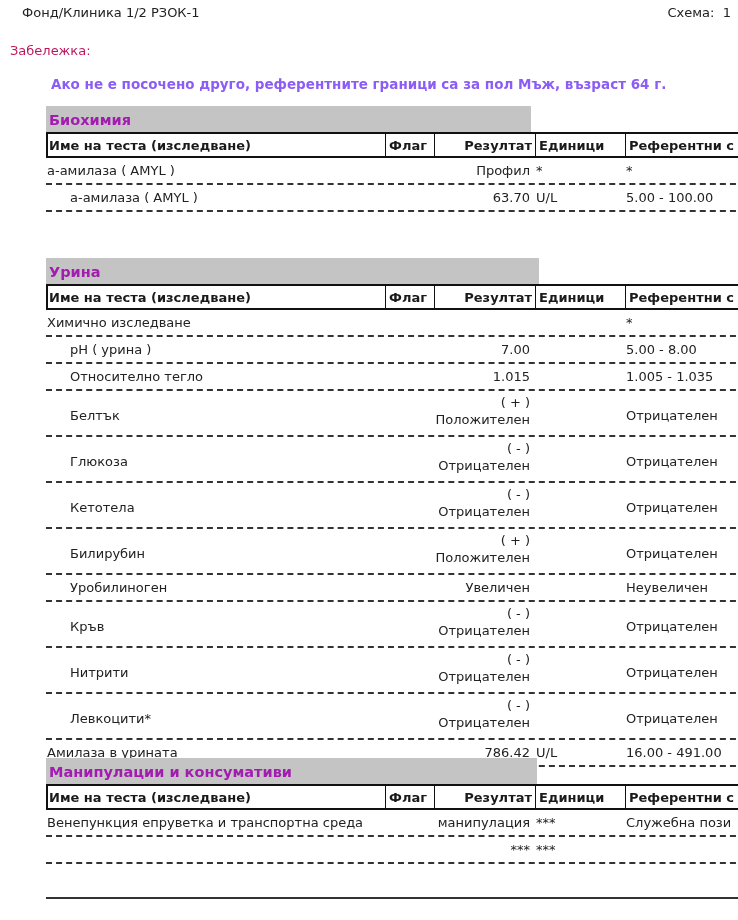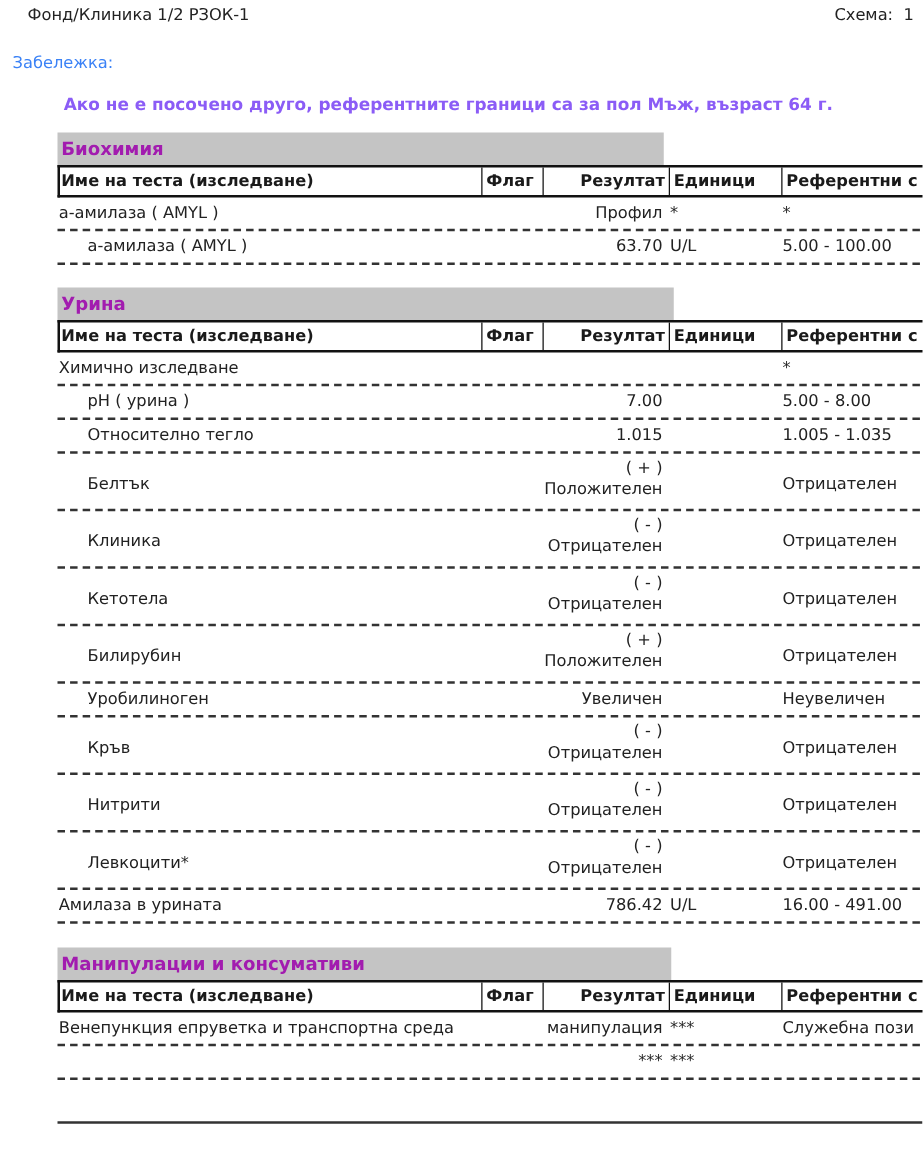--- a/index.html
+++ b/index.html
@@ -6,21 +6,21 @@
     body {
       width: 738px; height: 920px; overflow: hidden; position: relative;
       font-family: "DejaVu Sans", sans-serif; color: #1a1a1a;
     }
     .top-line {
       position: absolute; top: 5px; left: 10px; right: 0;
       font-size: 13px; color: #222;
     }
     .top-line .clinic { position: absolute; left: 12px; }
     .top-line .scheme { position: absolute; right: 7px; }
-    .note { position: absolute; top: 43px; left: 10px; font-size: 13px; color: #3b82f6; }
+    .note { position: absolute; top: 43px; left: 10px; font-size: 13px; color: #be185d; }
     .ref-info {
       position: absolute; top: 76px; left: 51px;
       font-size: 13.5px; font-weight: bold; color: #8b5cf6;
     }
     .section { position: absolute; left: 46px; width: 700px; }
     .section-band {
       background: #c4c4c4; height: 26px; line-height: 28px;
       font-weight: bold; font-size: 14.5px; padding-left: 3px; color: #a21caf;
     }
     .thead {
@@ -85,21 +85,21 @@
       <div class="row single">
         <span class="c c-name indent">а-амилаза ( AMYL )</span>
         <span class="c c-res">
           <div>63.70</div>
         </span>
         <span class="c c-unit">U/L</span>
         <span class="c c-ref">5.00 - 100.00</span>
       </div>
     </div>
     <div class="section" style="top: 230px;">
-      <div class="section-band" style="width: 490px;">Урина</div>
+      <div class="section-band" style="width: 490px; margin-top: 28px;">Урина</div>
       <div class="thead">
         <div class="th first" style="left: 0px; width: 337px;">Име на теста (изследване)</div>
         <div class="th " style="left: 337px; width: 49px;">Флаг</div>
         <div class="th right" style="left: 386px; width: 101px; text-align: right;">Резултат</div>
         <div class="th " style="left: 487px; width: 90px;">Единици</div>
         <div class="th " style="left: 577px; width: 130px;">Референтни с</div>
       </div>
       <div class="row single">
         <span class="c c-name">Химично изследване</span>
         <span class="c c-res">
@@ -127,21 +127,21 @@
       <div class="row double">
         <span class="c c-name indent">Белтък</span>
         <span class="c c-res">
           <div>( + )</div>
           <div>Положителен</div>
         </span>
         <span class="c c-unit"></span>
         <span class="c c-ref">Отрицателен</span>
       </div>
       <div class="row double">
-        <span class="c c-name indent">Клиника</span>
+        <span class="c c-name indent">Глюкоза</span>
         <span class="c c-res">
           <div>( - )</div>
           <div>Отрицателен</div>
         </span>
         <span class="c c-unit"></span>
         <span class="c c-ref">Отрицателен</span>
       </div>
       <div class="row double">
         <span class="c c-name indent">Кетотела</span>
         <span class="c c-res">

